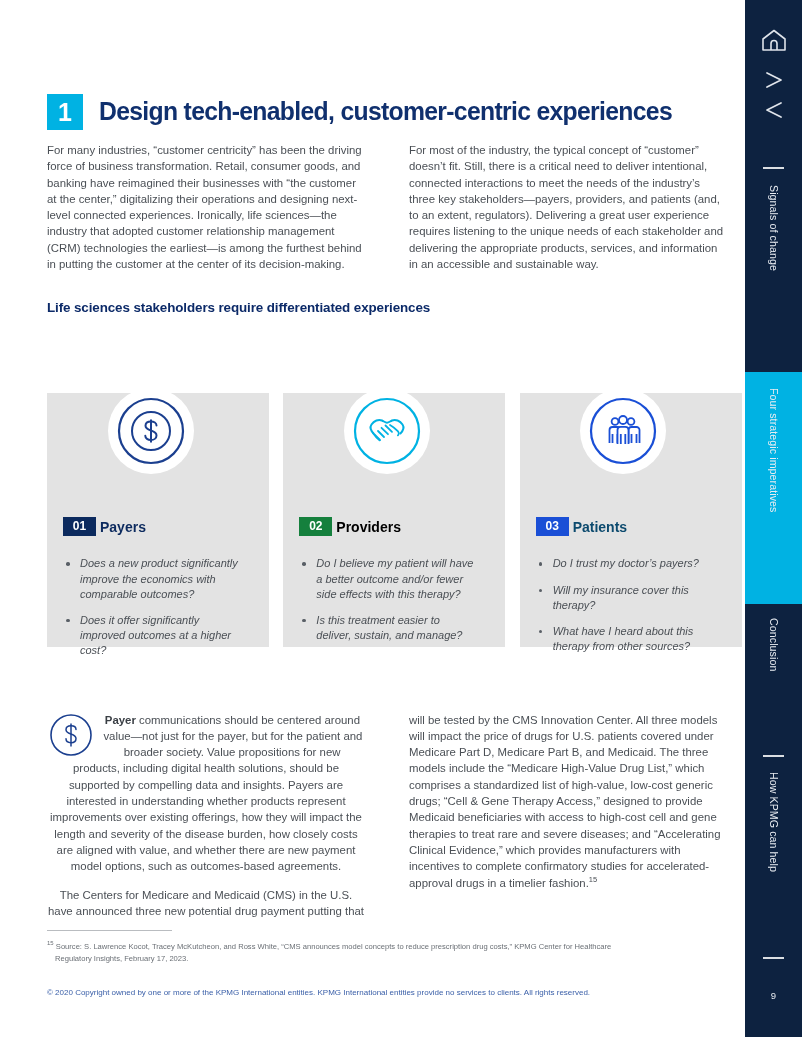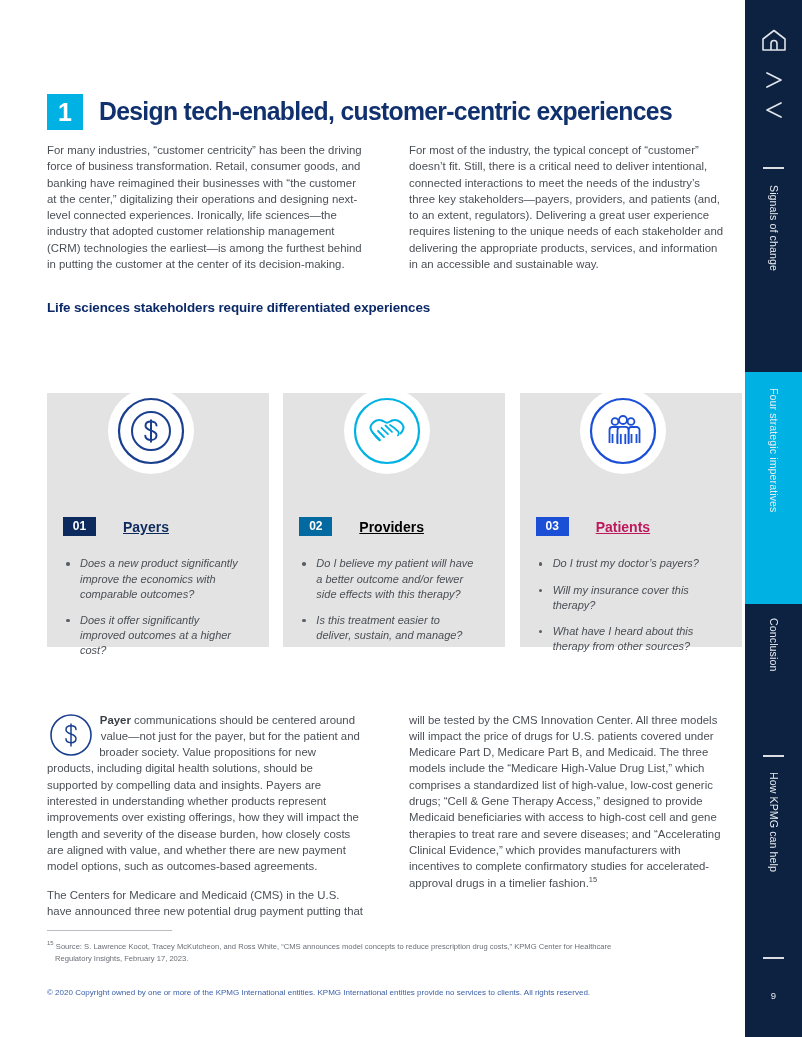--- a/index.html
+++ b/index.html
@@ -94,21 +94,21 @@
   }
   .card-icon svg { display:block; }
   .card-inner { position:relative; z-index:2; padding:0 16px; }
   .badge-row {
     display:flex; align-items:center; margin-top:48px;
   }
   .num-badge {
     width:33px; height:19px; line-height:19px; text-align:center;
     color:#fff; font-weight:bold; font-size:12px;
   }
-  .card-title { margin-left:27px; font-weight:bold; font-size:14px;text-decoration:underline; }
+  .card-title { margin-left:4px; font-weight:bold; font-size:14px; }
   .bullets { margin-top:20px; list-style:none;font-style:italic; }
   .bullets li {
     position:relative;
     padding-left:17px;
     font-size:11px;
     line-height:15.2px;
     color:#4a4f55;
     margin-bottom:11px;
   }
   .bullets li:before {
@@ -120,21 +120,21 @@
 
   
   .bottom-cols { display:flex; gap:44px; margin-top:42px; }
   .dollar-float {
     float:left;
     width:44px; height:44px;
     margin:1px 10px 2px 2px;
     shape-outside:circle(50%);
   }
   .bottom-left { width:318px; }
-  .bottom-left .body-text { text-align:left; }
+  .bottom-left .body-text { text-align:center; }
   .bold-lead { font-weight:bold; color:#3a3f45; }
   .bottom-right { width:318px; }
   sup { font-size:7.5px; vertical-align:super; line-height:0; }
 
   
   .rule {
     position:absolute; left:47px; top:930px; width:125px; height:1px;
     background:#b9bcc0;
   }
   .footnote {
@@ -237,21 +237,21 @@
             <svg width="70" height="70" viewBox="0 0 70 70">
               <circle cx="35" cy="35" r="32" fill="none" stroke="#00b2e3" stroke-width="2.2"></circle>
               <path d="M22 38 c-3-3-4.5-6.5-2.5-9.5 c2.5-3.8 7-5.5 10.5-4 c2 .9 3.5 2.2 5 2.2 c1.5 0 3-1.3 5-2.2 c3.5-1.5 8 .2 10.5 4 c2 3 .5 6.5-2.5 9.5" fill="none" stroke="#00b2e3" stroke-width="2" stroke-linejoin="round"></path>
               <path d="M22.5 38.5 l5.5 5.5 M26 35 l6 6 M29.5 31.8 l6.5 6.4 M33.5 29.5 l6.5 6.3" fill="none" stroke="#00b2e3" stroke-width="1.8" stroke-linecap="round"></path>
               <path d="M38 29 c2.8 1.6 5.6 3.8 7.8 6.2 c1.4 1.5 1.2 3.1 .1 4.1" fill="none" stroke="#00b2e3" stroke-width="1.8" stroke-linecap="round"></path>
               <path d="M21 37 c1.7 2.6 4.2 5.4 6.6 7.4" fill="none" stroke="#00b2e3" stroke-width="1.8" stroke-linecap="round"></path>
             </svg>
           </div>
           <div class="card-inner">
             <div class="badge-row">
-              <div class="num-badge" style="background:#0369a1">02</div>
+              <div class="num-badge" style="background:#15803d">02</div>
               <div class="card-title" style="color:#000000">Providers</div>
             </div>
             <ul class="bullets">
               <li>Do I believe my patient will have a better outcome and/or fewer side effects with this therapy?</li>
               <li>Is this treatment easier to deliver, sustain, and manage?</li>
             </ul>
           </div>
         </div>
 
         <div class="card">
@@ -263,21 +263,21 @@
               <circle cx="43" cy="25.5" r="3.4" fill="none" stroke="#1a4fd6" stroke-width="1.8"></circle>
               <circle cx="35" cy="24" r="4" fill="none" stroke="#1a4fd6" stroke-width="1.8"></circle>
               <path d="M21.5 47 v-13 a3 3 0 0 1 3-3 h5 a3 3 0 0 1 3 3 v13 M24.5 47 v-9 M29.5 47 v-9" fill="none" stroke="#1a4fd6" stroke-width="1.8" stroke-linejoin="round"></path>
               <path d="M40.5 47 v-13 a3 3 0 0 1 3-3 h5 a3 3 0 0 1 3 3 v13 M43.5 47 v-9 M48.5 47 v-9" fill="none" stroke="#1a4fd6" stroke-width="1.8" stroke-linejoin="round"></path>
               <path d="M29.5 48 v-14 a3.2 3.2 0 0 1 3.2-3.2 h4.6 a3.2 3.2 0 0 1 3.2 3.2 v14 M32.8 48 v-10 M37.3 48 v-10" fill="#fff" stroke="#1a4fd6" stroke-width="1.8" stroke-linejoin="round"></path>
             </svg>
           </div>
           <div class="card-inner">
             <div class="badge-row">
               <div class="num-badge" style="background:#1a4fd6">03</div>
-              <div class="card-title" style="color:#be185d">Patients</div>
+              <div class="card-title" style="color:#0c4a6e">Patients</div>
             </div>
             <ul class="bullets">
               <li>Do I trust my doctor’s payers?</li>
               <li>Will my insurance cover this therapy?</li>
               <li>What have I heard about this therapy from other sources?</li>
             </ul>
           </div>
         </div>
       </div>
 

